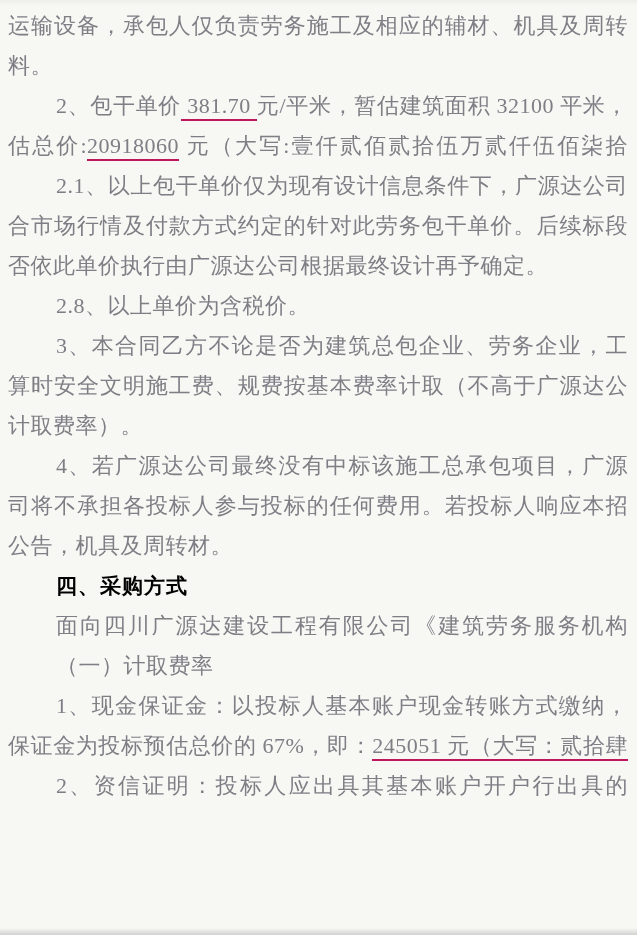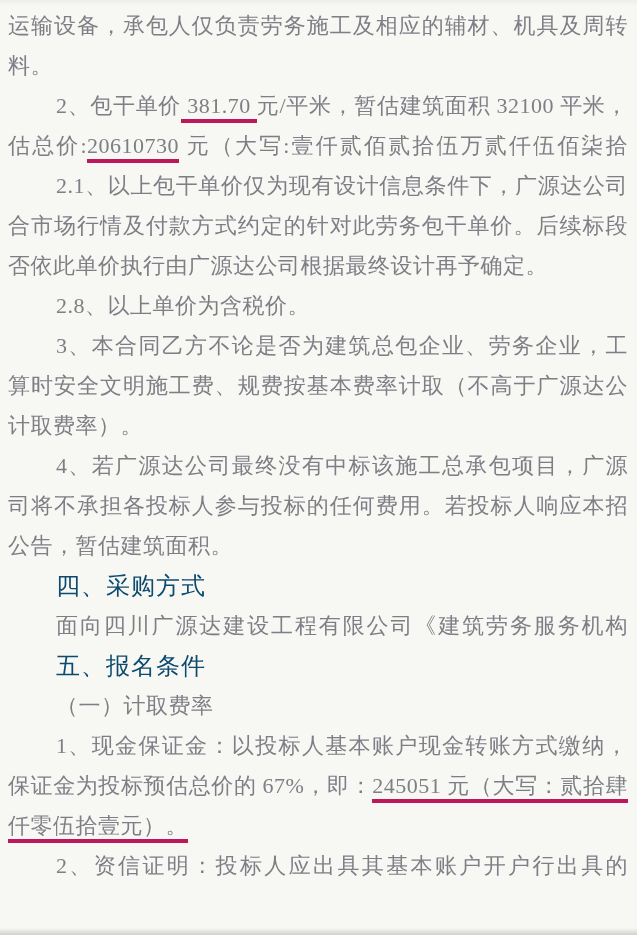--- a/index.html
+++ b/index.html
@@ -33,27 +33,27 @@
   }
   .line.full {
     text-align: justify;
     text-align-last: justify;
   }
   .line.indent {
     padding-left: 48px;
   }
   .line.heading {
     font-family: "Liberation Sans", "DejaVu Sans", sans-serif;
-    font-weight: 400;
-    font-size: 24px;
-    color: #0c4a6e;
+    font-weight: 700;
+    font-size: 21px;
+    color: #000000;
     letter-spacing: 1px;
   }
   .u {
-    border-bottom: 4px solid #be185d;
+    border-bottom: 2px solid #be185d;
     padding-bottom: 1px;
   }
   .bottom-smudge {
     position: absolute;
     left: 0;
     right: 0;
     bottom: 0;
     height: 7px;
     background: linear-gradient(to bottom, rgba(247,247,244,0), rgba(110,110,116,0.28));
     pointer-events: none;
@@ -74,54 +74,52 @@
 <div class="page">
   <div class="top-shade"></div>
   <div class="content">
 
     <div class="line full">运输设备，承包人仅负责劳务施工及相应的辅材、机具及周转材</div>
 
     <div class="line">料。</div>
 
     <div class="line full indent"><span>2、包干单价</span><span class="u"> 381.70 </span><span>元/平米，暂估建筑面积 32100 平米，暂</span></div>
 
-    <div class="line full"><span>估总价:</span><span class="u">20610730</span><span> 元（大写:壹仟贰佰贰拾伍万贰仟伍佰柒拾元）。</span></div>
+    <div class="line full"><span>估总价:</span><span class="u">20918060</span><span> 元（大写:壹仟贰佰贰拾伍万贰仟伍佰柒拾元）。</span></div>
 
     <div class="line full indent">2.1、以上包干单价仅为现有设计信息条件下，广源达公司结</div>
 
     <div class="line full">合市场行情及付款方式约定的针对此劳务包干单价。后续标段是</div>
 
     <div class="line">否依此单价执行由广源达公司根据最终设计再予确定。</div>
 
     <div class="line indent">2.8、以上单价为含税价。</div>
 
     <div class="line full indent">3、本合同乙方不论是否为建筑总包企业、劳务企业，工程结</div>
 
     <div class="line full">算时安全文明施工费、规费按基本费率计取（不高于广源达公司</div>
 
     <div class="line">计取费率）。</div>
 
     <div class="line full indent">4、若广源达公司最终没有中标该施工总承包项目，广源达公</div>
 
     <div class="line full">司将不承担各投标人参与投标的任何费用。若投标人响应本招标</div>
 
-    <div class="line">公告，暂估建筑面积。</div>
+    <div class="line">公告，机具及周转材。</div>
 
     <div class="line heading indent">四、采购方式</div>
 
     <div class="line full indent">面向四川广源达建设工程有限公司《建筑劳务服务机构库》</div>
 
 
-    <div class="line heading indent">五、报名条件</div>
 
     <div class="line indent">（一）计取费率</div>
 
     <div class="line full indent">1、现金保证金：以投标人基本账户现金转账方式缴纳，投标</div>
 
     <div class="line full"><span>保证金为投标预估总价的 67%，即：</span><span class="u">245051 元（大写：贰拾肆万伍</span></div>
 
-    <div class="line"><span class="u">仟零伍拾壹元）。</span></div>
 
     <div class="line full indent">2、资信证明：投标人应出具其基本账户开户行出具的《资信</div>
 
   </div>
   <div class="bottom-smudge"></div>
 </div>
 
 </body></html>

